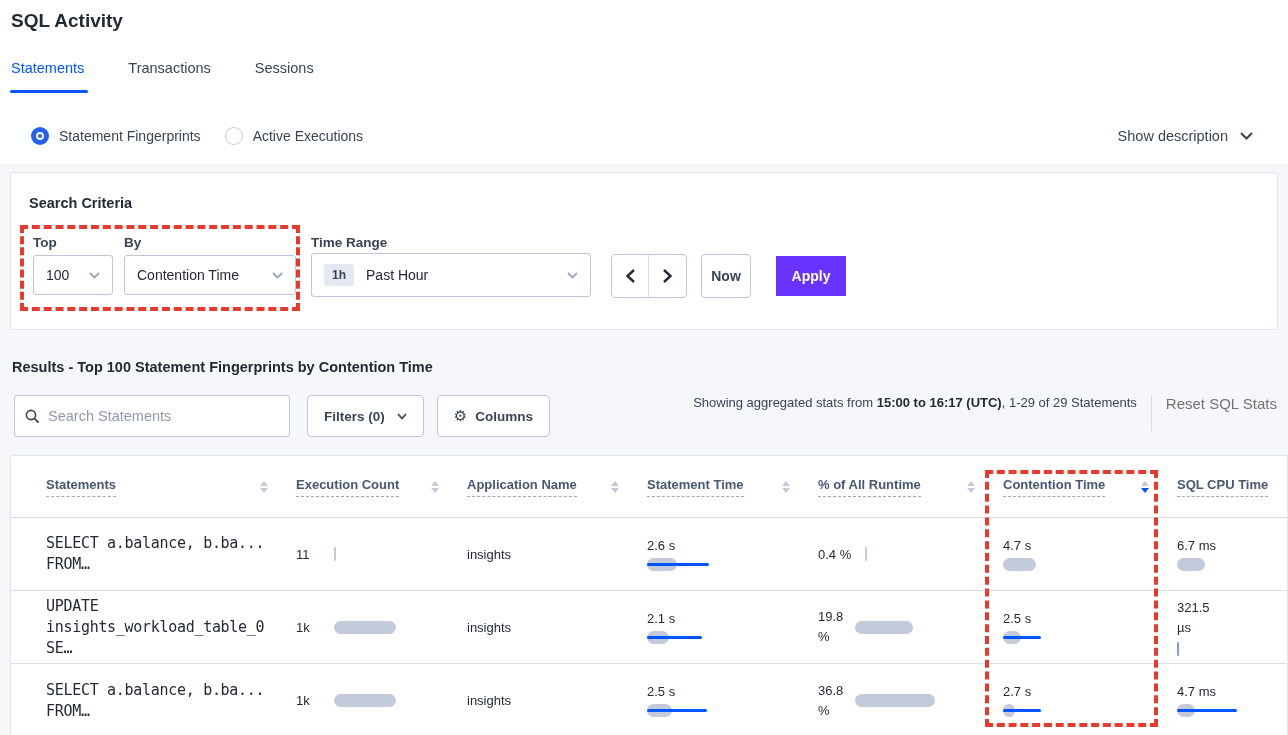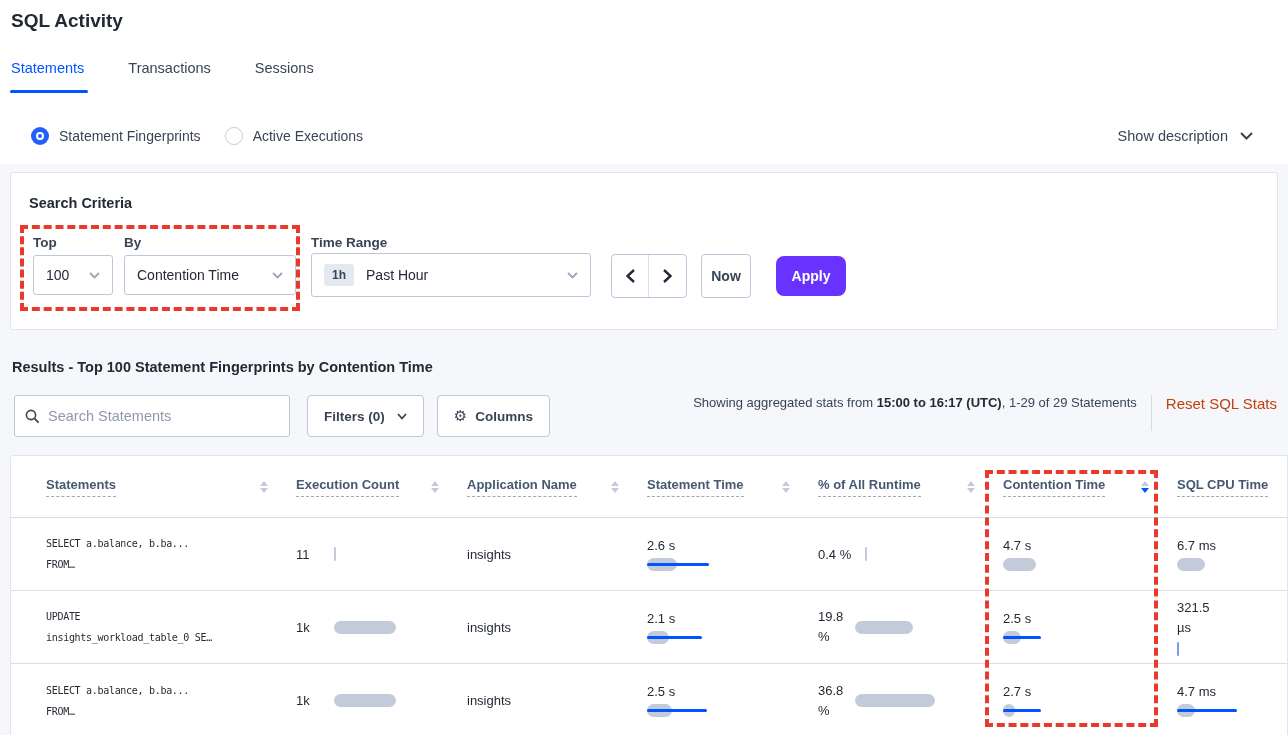--- a/index.html
+++ b/index.html
@@ -31,49 +31,49 @@
   .criteria-title { position:absolute; left:18px; top:22px; font-size:14.5px; font-weight:bold; color:#242a35; }
   .ctrl-label { position:absolute; font-size:13.5px; font-weight:bold; color:#394455; }
   .select { position:absolute; height:40px; background:#fff; border:1px solid #c0c6d9; border-radius:3px; display:flex; align-items:center; font-size:14px; color:#242a35; cursor:pointer; padding:0 12px; }
   .select .chev { margin-left:auto; display:flex; }
   .badge-1h { background:#e4e9f1; border-radius:3px; font-size:12px; font-weight:bold; color:#394455; padding:4px 8px; margin-right:12px; }
   .arrow-group { position:absolute; left:600px; top:81px; width:76px; height:44px; border:1px solid #c0c6d9; border-radius:4px; background:#fff; display:flex; }
   .arrow-btn { width:38px; display:flex; align-items:center; justify-content:center; cursor:pointer; }
   .arrow-btn:first-child { border-right:1px solid #d9dee8; }
   .btn { border:1px solid #c0c6d9; border-radius:4px; background:#fff; font-size:14px; font-weight:bold; color:#394455; display:flex; align-items:center; justify-content:center; cursor:pointer; font-family:"Liberation Sans", sans-serif; }
   .now-btn { position:absolute; left:690px; top:81px; width:50px; height:44px; }
-  .apply-btn { position:absolute; left:765px; top:83px; width:70px; height:40px; background:#6933ff; border:none; border-radius:8px; color:#fff; font-size:14px; font-weight:bold; cursor:pointer; font-family:"Liberation Sans", sans-serif; }
+  .apply-btn { position:absolute; left:765px; top:83px; width:70px; height:40px; background:#6933ff; border:none; border-radius:0; color:#fff; font-size:14px; font-weight:bold; cursor:pointer; font-family:"Liberation Sans", sans-serif; }
 
   
   .results-heading { position:absolute; left:12px; top:359px; font-size:14.5px; font-weight:bold; color:#242a35; }
   .toolbar { position:absolute; left:14px; top:395px; width:1263px; height:42px; display:flex; }
   .search-box { width:276px; height:42px; background:#fff; border:1px solid #c0c6d9; border-radius:3px; display:flex; align-items:center; padding:0 10px; }
   .search-box input { border:none; outline:none; flex:1; font-size:14.5px; color:#242a35; margin-left:8px; font-family:"Liberation Sans", sans-serif; }
   .search-box input::placeholder { color:#8e98ab; }
   .filters-btn { height:42px; padding:0 16px; margin-left:17px; gap:12px; font-size:13.5px; }
   .columns-btn { height:42px; padding:0 16px; margin-left:13px; gap:8px; font-size:13.5px; }
   .gear { font-family:"DejaVu Sans", sans-serif; font-size:15px; font-weight:normal; }
   .stats-text { margin-left:auto; font-size:13px; color:#394455; white-space:nowrap; }
   .stats-text b { color:#242a35; }
   .vdiv { width:1px; height:36px; background:#d6dbe8; margin:0 14px; }
-  .reset-link { font-size:15px; color:#c2410c; white-space:nowrap; cursor:pointer; }
+  .reset-link { font-size:15px; color:#737373; white-space:nowrap; cursor:pointer; }
 
   
   .table-card { position:absolute; left:10px; top:455px; width:1278px; height:280px; background:#fff; border:1px solid #e0e5ee; border-bottom:none; border-top-left-radius:3px; overflow:hidden; }
   .trow { display:grid; grid-template-columns:250px 171px 180px 171px 185px 174px 1fr; padding-left:35px; align-items:center; }
   .thead { height:62px; border-bottom:1px solid #d6dbe5; }
   .th { display:flex; align-items:center; padding-right:28px; cursor:pointer; }
   .th-label { font-size:13px; font-weight:bold; color:#475872; border-bottom:1px dashed #9da8bc; padding-bottom:4px; white-space:nowrap; }
   .sort { display:inline-flex; flex-direction:column; gap:2px; margin-left:auto; }
   .tri-up { width:0; height:0; border-left:4px solid transparent; border-right:4px solid transparent; border-bottom:5px solid #c3cbdb; }
   .tri-dn { width:0; height:0; border-left:4px solid transparent; border-right:4px solid transparent; border-top:5px solid #c3cbdb; }
   .tri-dn.active { border-top-color:#0055ff; }
   .tbody .trow { height:73px; border-bottom:1px solid #d9dee8; }
   .tbody .trow:last-child { border-bottom:none; }
-  .sql { font-family:"DejaVu Sans Mono", monospace; font-size:10px; line-height:21px; color:#242a35; letter-spacing:-0.3px; cursor:pointer; }
+  .sql { font-family:"DejaVu Sans Mono", monospace; font-size:15px; line-height:21px; color:#242a35; letter-spacing:-0.3px; cursor:pointer; }
   .cellv { font-size:13px; color:#242a35; }
   .cell-inline { display:flex; align-items:center; }
   .cell-inline .num { min-width:24px; }
   .cell-stack { display:flex; flex-direction:column; gap:5px; align-items:flex-start; }
   .cell-side { display:flex; align-items:center; gap:12px; }
   .twoLine span { display:block; font-size:13px; color:#242a35; line-height:20px; }
   .barwrap { position:relative; height:13px; width:70px; flex:0 0 auto; }
   .cell-inline .barwrap { margin-left:14px; }
   .bar { position:absolute; left:0; top:0; height:13px; background:#c3cada; border-radius:7px; }
   .bar.tick { border-radius:1px; height:14px; top:-1px; }

